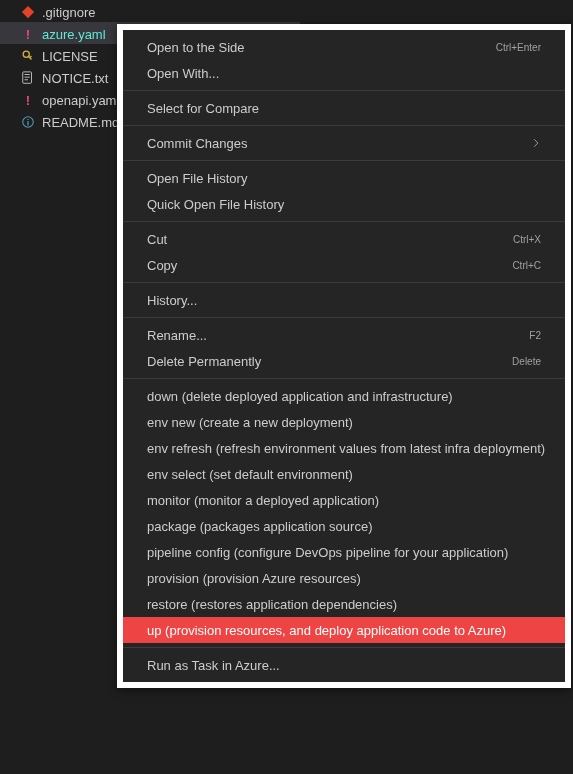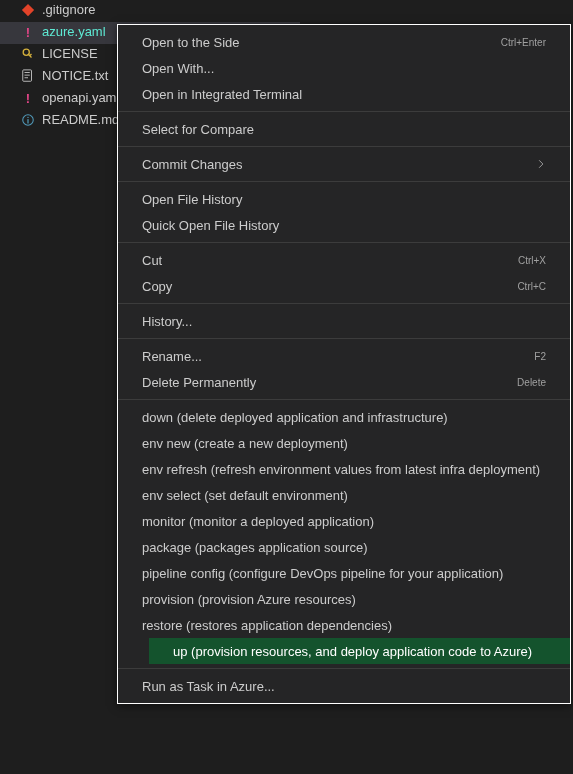--- a/index.html
+++ b/index.html
@@ -12,22 +12,22 @@
       height: 774px;
       overflow: hidden;
       position: relative;
     }
     .file-tree {
       width: 300px;
       padding-top: 0;
     }
     .file-item {
       display: flex;
-      align-items: flex-start;
-      padding: 2px 0 8px 20px;
+      align-items: flex-end;
+      padding: 2px 0 2px 20px;
       height: 22px;
       cursor: pointer;
     }
     .file-item.selected {
       background: #37373d;
     }
     .file-icon {
       width: 16px;
       height: 16px;
       margin-right: 6px;
@@ -42,36 +42,35 @@
     }
     .file-item.selected .file-label {
       color: #5eead4;
     }
     .context-menu {
       position: absolute;
       left: 117px;
       top: 24px;
       width: 454px;
       background: #252526;
-      border: 1px solid #ffffff;
+      border: 6px solid #ffffff;
       box-shadow: 0 2px 8px rgba(0,0,0,0.5);
       padding: 4px 0;
     }
     .menu-item {
       display: flex;
       align-items: center;
       justify-content: space-between;
       padding: 0 24px;
       height: 26px;
       cursor: pointer;
       color: #cccccc;
     }
     .menu-item:hover, .menu-item.highlighted {
-      background: #14532d;
-      margin-left: 31px;
+      background: #ef4444;
     }
     .menu-item.highlighted {
       color: #ffffff;
     }
     .menu-item-label {
       white-space: nowrap;
     }
     .menu-shortcut {
       color: #a0a0a0;
       font-size: 10px;
@@ -141,23 +140,20 @@
     </div>
   </div>
 <div class="context-menu">
     <div class="menu-item">
       <span class="menu-item-label">Open to the Side</span>
       <span class="menu-shortcut">Ctrl+Enter</span>
     </div>
     <div class="menu-item">
       <span class="menu-item-label">Open With...</span>
     </div>
-    <div class="menu-item">
-      <span class="menu-item-label">Open in Integrated Terminal</span>
-    </div>
     <div class="menu-separator"></div>
     <div class="menu-item">
       <span class="menu-item-label">Select for Compare</span>
     </div>
     <div class="menu-separator"></div>
     <div class="menu-item">
       <span class="menu-item-label">Commit Changes</span>
       <span class="menu-submenu-arrow"><svg width="10" height="10" viewBox="0 0 16 16">
           <path d="M5 2 L11 8 L5 14" stroke="#a0a0a0" stroke-width="1.5" fill="none"></path>
         </svg></span>

